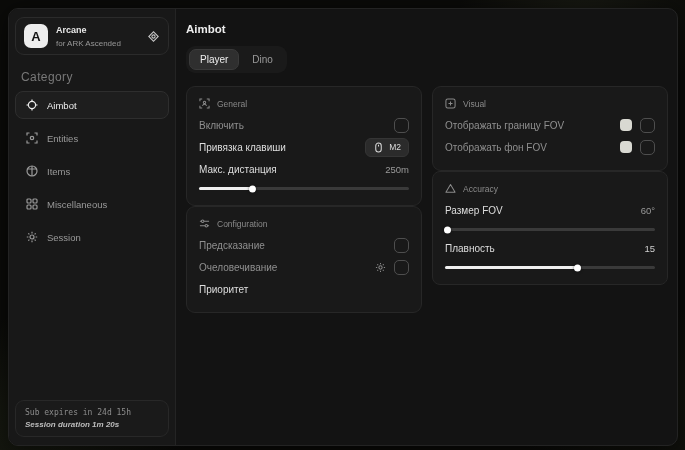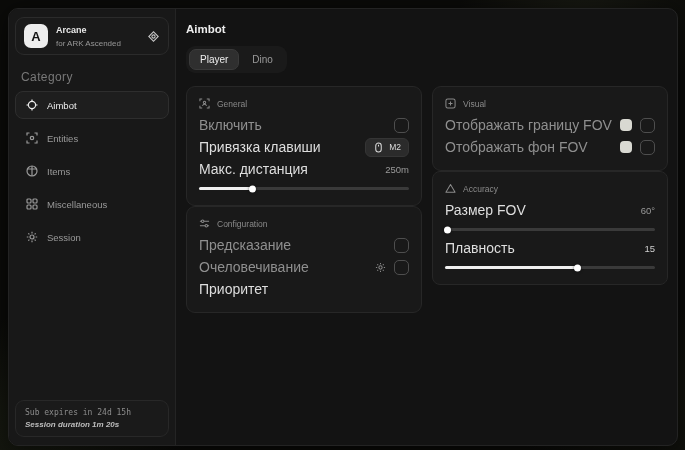--- a/index.html
+++ b/index.html
@@ -40,21 +40,21 @@
   .tab{font-size:10px;padding:5px 11px;border-radius:7px;color:#9a9a9a;cursor:pointer;}
   .tab.selected{background:#2f2f2f;color:#ededed;border:1px solid #3a3a3a;padding:4px 10px;}
   .grid{display:flex;gap:10px;margin-top:13px;align-items:flex-start;}
   .col{width:236px;display:flex;flex-direction:column;}
   .card{background:#191919;border:1px solid #272727;border-radius:9px;padding:9px 12px 12px;}
   .card + .card{margin-top:0;}
   .gap-lg{margin-top:17px;}
   .gap-sm{margin-top:11px;border-radius:8px;}
   .card-header{display:flex;align-items:center;gap:7px;color:#8a8a8a;font-size:8.5px;margin:2px 0 5px;}
   .row{display:flex;align-items:center;justify-content:space-between;min-height:22px;}
-  .lbl{font-size:14px;}
+  .lbl{font-size:10px;}
   .dim{color:#8f8f8f;}
   .bright{color:#dedede;}
   .val{font-size:9.5px;color:#9a9a9a;}
   .val.bright{color:#cfcfcf;}
   .ctrls{display:flex;align-items:center;gap:8px;}
   .checkbox{width:13px;height:13px;border:1.5px solid #4e4e4e;border-radius:5px;background:transparent;cursor:pointer;}
   .swatch{width:12px;height:12px;border-radius:4px;cursor:pointer;}
   .keybind{display:flex;align-items:center;gap:5px;background:#2b2b2b;border:1px solid #353535;border-radius:6px;padding:3px 7px;color:#dcdcdc;font-size:8.5px;cursor:pointer;}
   .dropdown{display:flex;align-items:center;gap:7px;background:#1f1f1f;border:1px solid #2f2f2f;border-radius:6px;padding:4px 9px;color:#8f8f8f;font-size:8.5px;cursor:pointer;}
   .slider{position:relative;height:3px;background:#3a3a3a;border-radius:2px;margin:7px 0 3px;cursor:pointer;}

